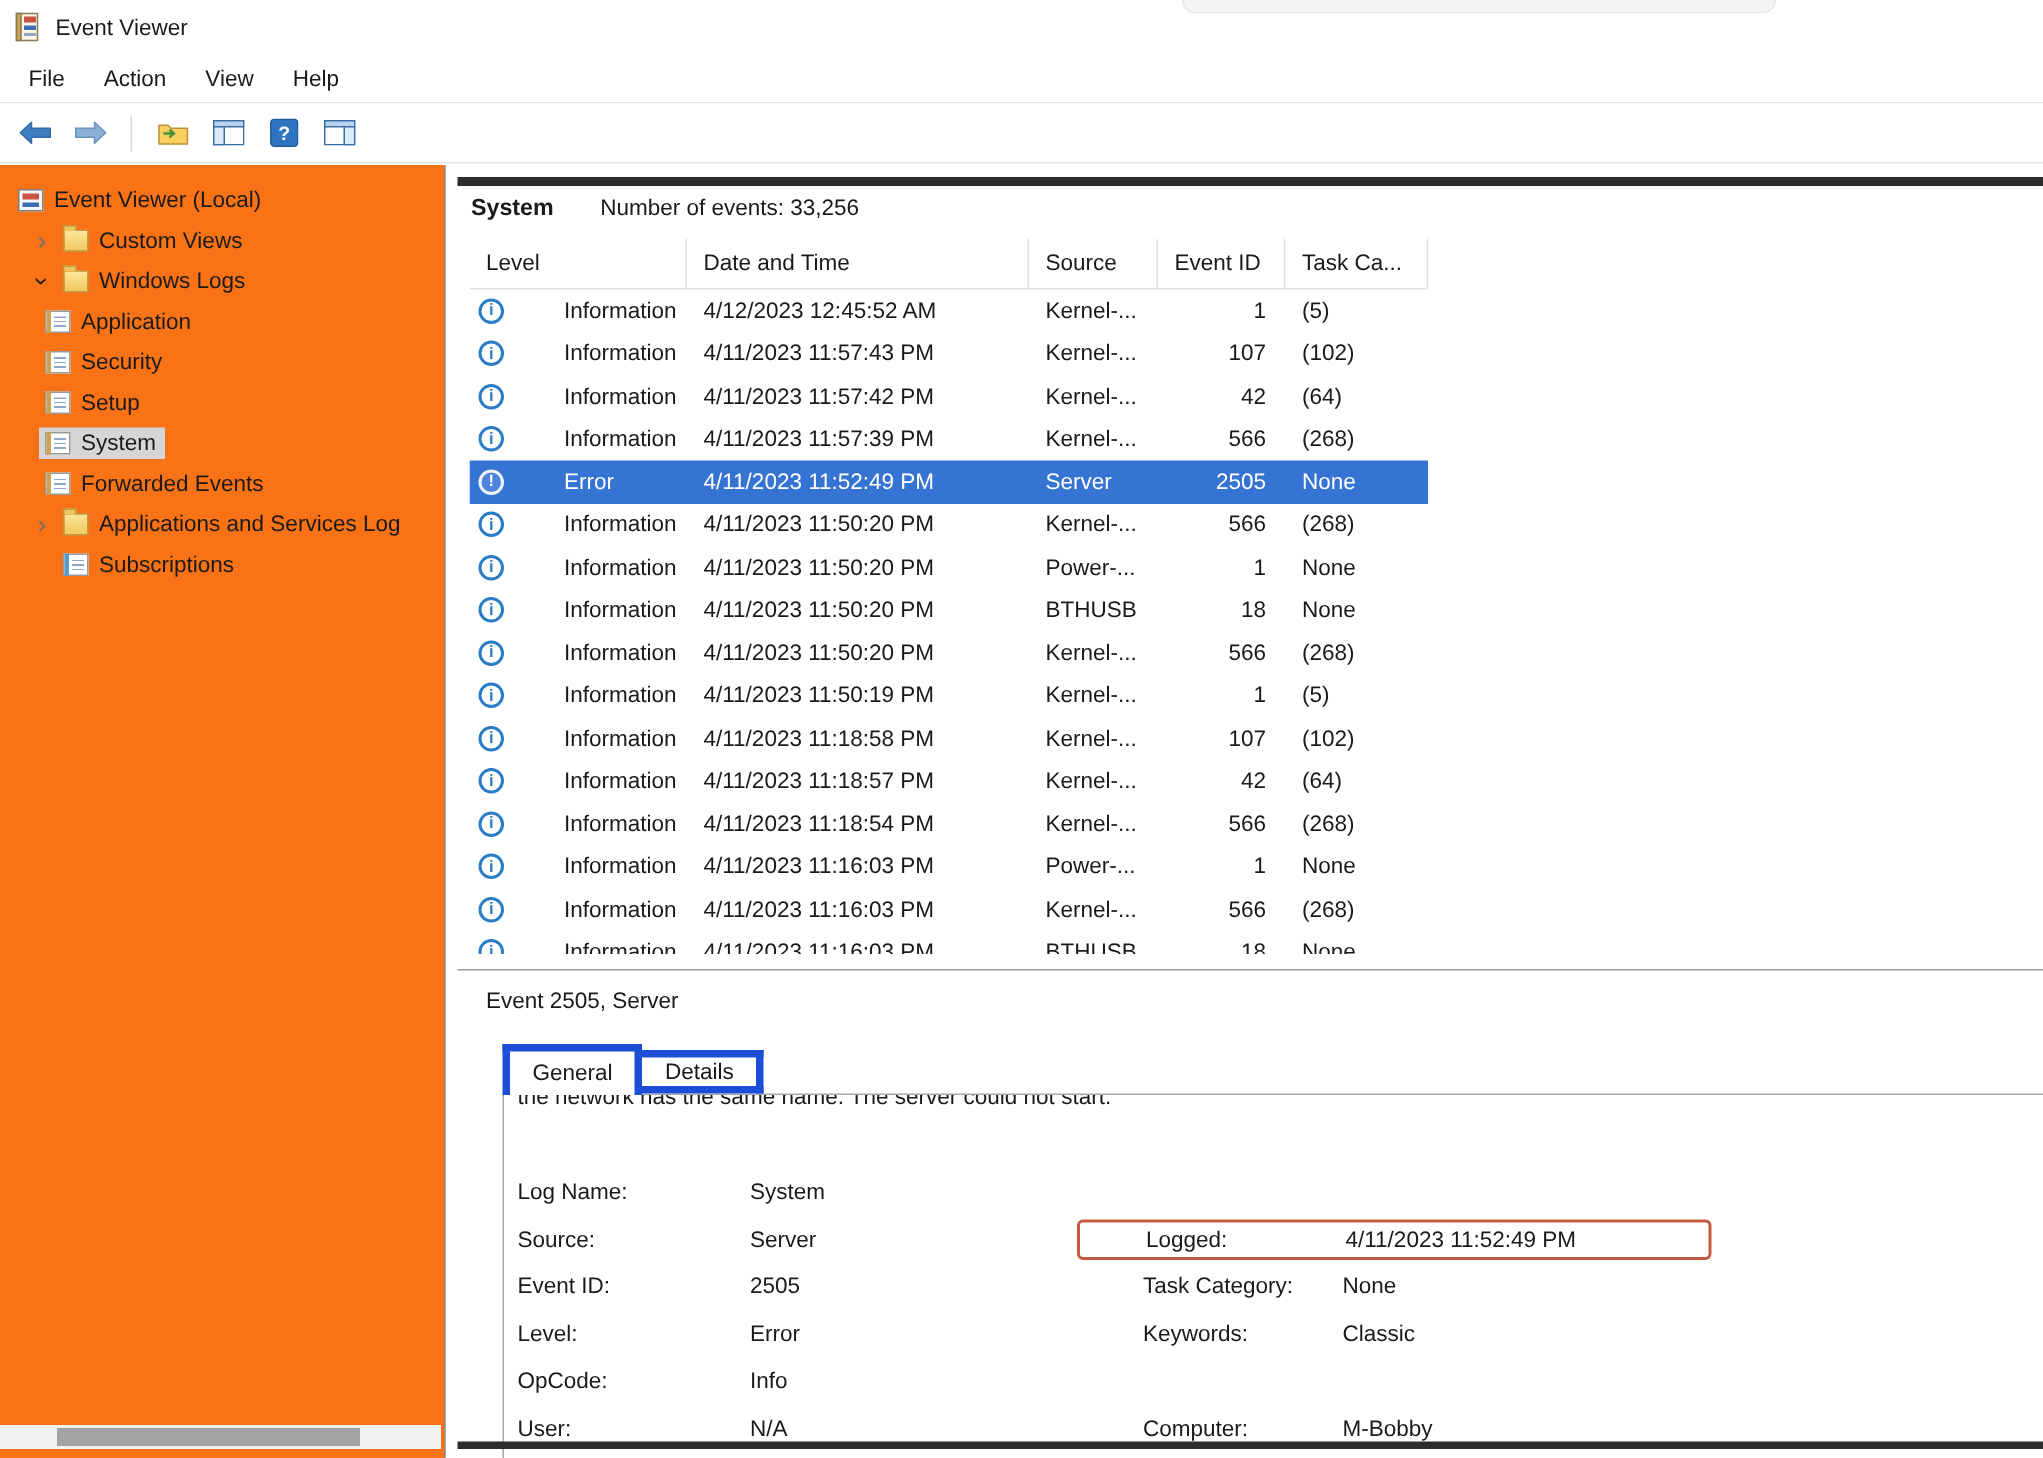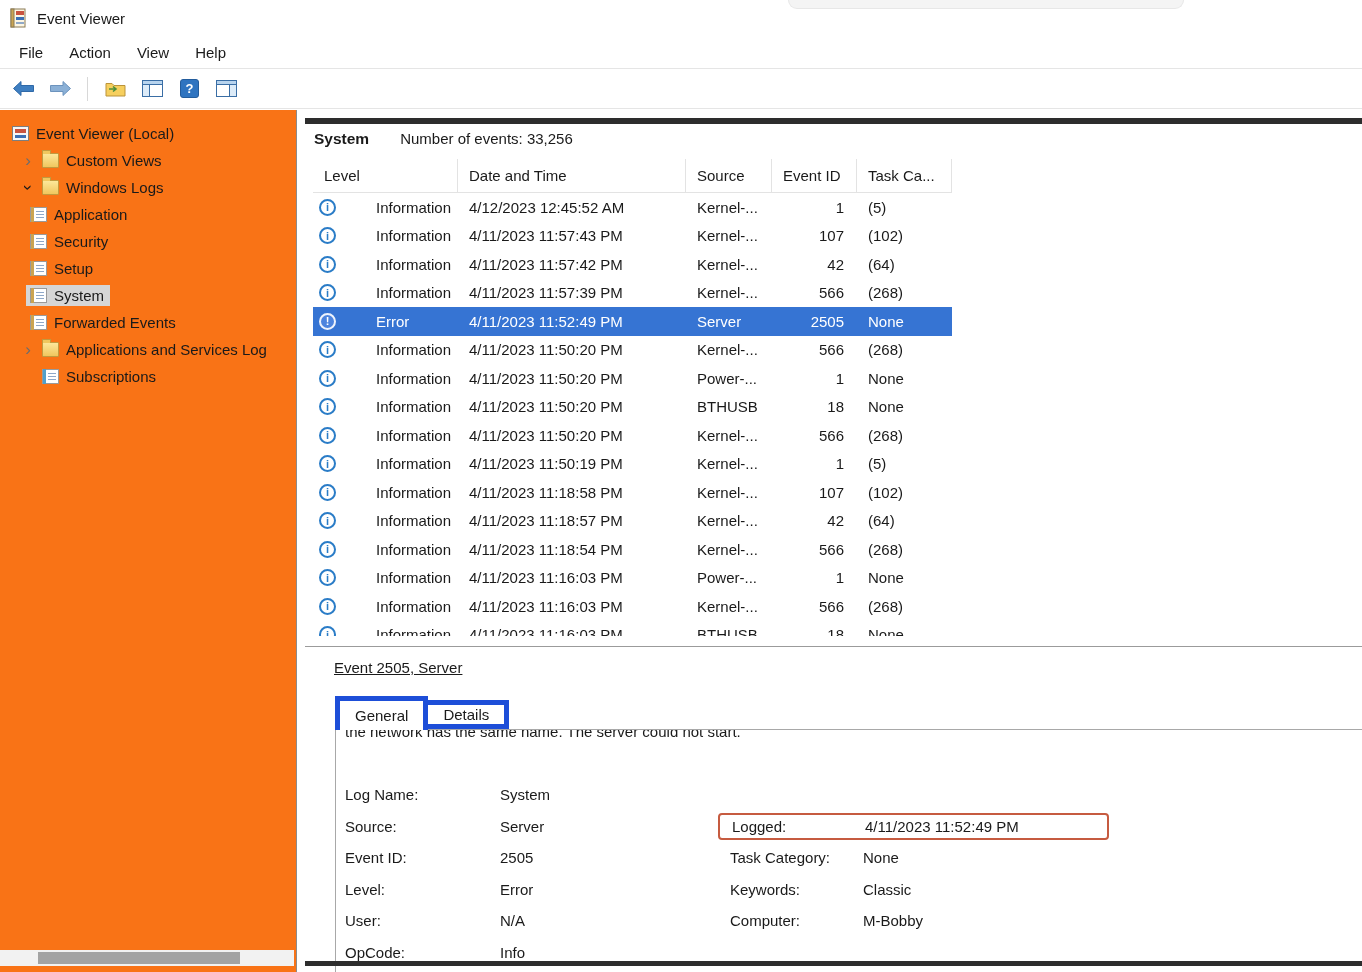--- a/index.html
+++ b/index.html
@@ -71,35 +71,35 @@
   .erow.selected{background:#3674d3;color:#fff;}
   .row-icon{flex:0 0 17px;width:17px;height:17px;border-radius:50%;border:2px solid #2a7cc7;background:#fff;
        color:#2a7cc7;display:flex;align-items:center;justify-content:center;
        font-size:11px;font-weight:bold;margin-right:8px;}
   .row-icon.info::before{content:"i";}
   .row-icon.error::before{content:"!";}
   .erow.selected .row-icon{border-color:#eef3fc;background:#4d84de;color:#fff;}
 
   
   .details{position:absolute;left:7px;right:0;top:536px;bottom:0;border-top:1px solid #9b9b9b;background:#fff;}
-  .details-header{position:absolute;top:12px;left:29px;text-decoration:underline;}
+  .details-header{position:absolute;top:12px;left:19px;}
   .tabs{position:absolute;top:49px;left:30px;display:flex;z-index:2;}
   .tab{display:flex;align-items:center;padding:0 15px;border:5px solid #1d4ed8;background:#fff;height:34px;}
   .tab.active{border-bottom:none;z-index:3;}
   .tab.inactive{height:29px;margin-top:4px;border-left:none;}
   .gcontent{position:absolute;top:82px;left:30px;right:0;bottom:0;border-top:1px solid #a8a8a8;
        border-left:1px solid #a8a8a8;overflow:hidden;background:#fff;}
   .desc-clip{height:13px;overflow:hidden;margin-left:9px;}
   .desc-clip span{display:block;margin-top:-9px;line-height:22px;}
   .fields{margin:36px 0 0 9px;}
   .frow{display:flex;align-items:center;height:31.5px;}
   .flabel{width:155px;}
   .fvalue{width:230px;}
   .pair{display:flex;align-items:center;}
-  .pair .flabel{width:133px;}
+  .pair .flabel{width:133px;margin-left:32px;}
   .pair.hl{border:2px solid #c65b40;border-radius:4px;padding:3px 12px;margin-left:-12px;}
 </style>
 </head>
 <body>
 
 <div class="titlebar">
   <svg class="app-icon" viewBox="0 0 20 20">
     <rect x="3" y="1" width="14" height="18" fill="#fdf6e3" stroke="#8a7a55"></rect>
     <rect x="3" y="1" width="3" height="18" fill="#caa452" stroke="#8a7a55"></rect>
     <rect x="8" y="3" width="8" height="4" fill="#c9533f"></rect>
@@ -489,35 +489,35 @@
           <div class="frow">
             <span class="flabel">Level:</span>
             <span class="fvalue">Error</span>
             <span class="pair">
               <span class="flabel">Keywords:</span>
               <span class="fvalue">Classic</span>
             </span>
           </div>
 
           <div class="frow">
+            <span class="flabel">OpCode:</span>
+            <span class="fvalue">Info</span>
+            <span class="pair">
+              <span class="flabel"></span>
+              <span class="fvalue"></span>
+            </span>
+          </div>
+
+          <div class="frow">
             <span class="flabel">User:</span>
             <span class="fvalue">N/A</span>
             <span class="pair">
               <span class="flabel">Computer:</span>
               <span class="fvalue">M-Bobby</span>
             </span>
           </div>
 
-          <div class="frow">
-            <span class="flabel">OpCode:</span>
-            <span class="fvalue">Info</span>
-            <span class="pair">
-              <span class="flabel"></span>
-              <span class="fvalue"></span>
-            </span>
-          </div>
-
       </div>
     </div>
   </div>
 
   <div class="bottom-strip"></div>
 </div>
 
 </body></html>

